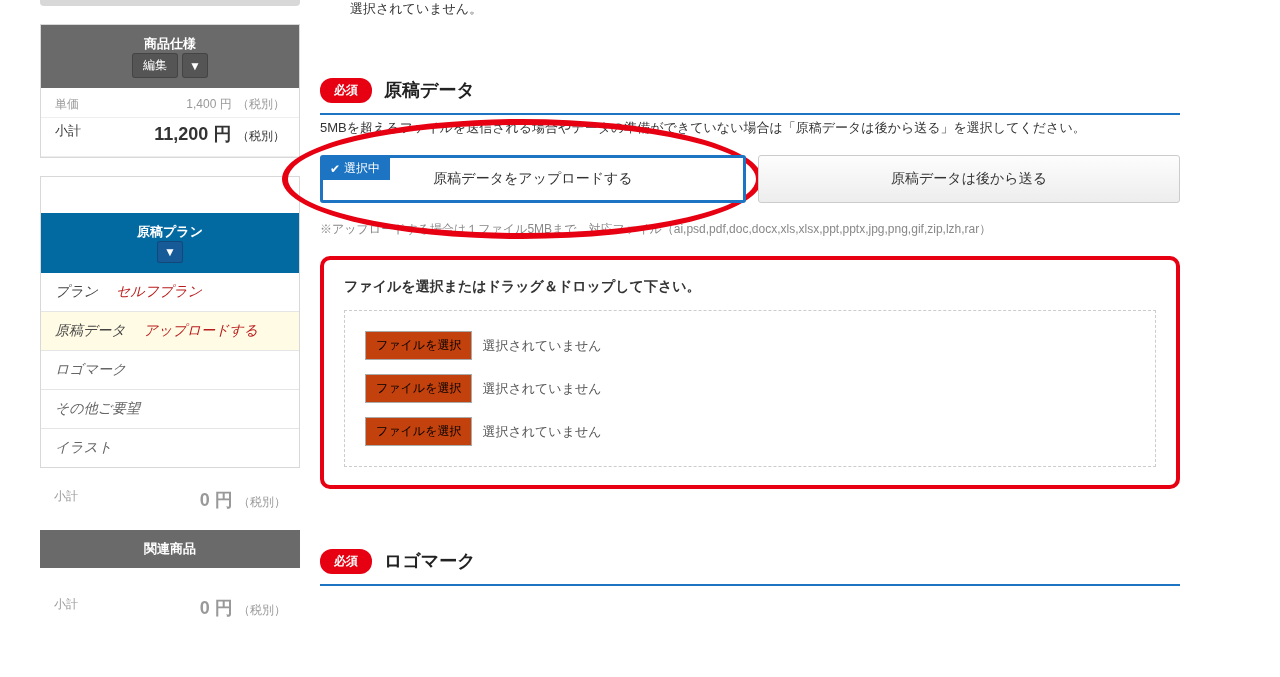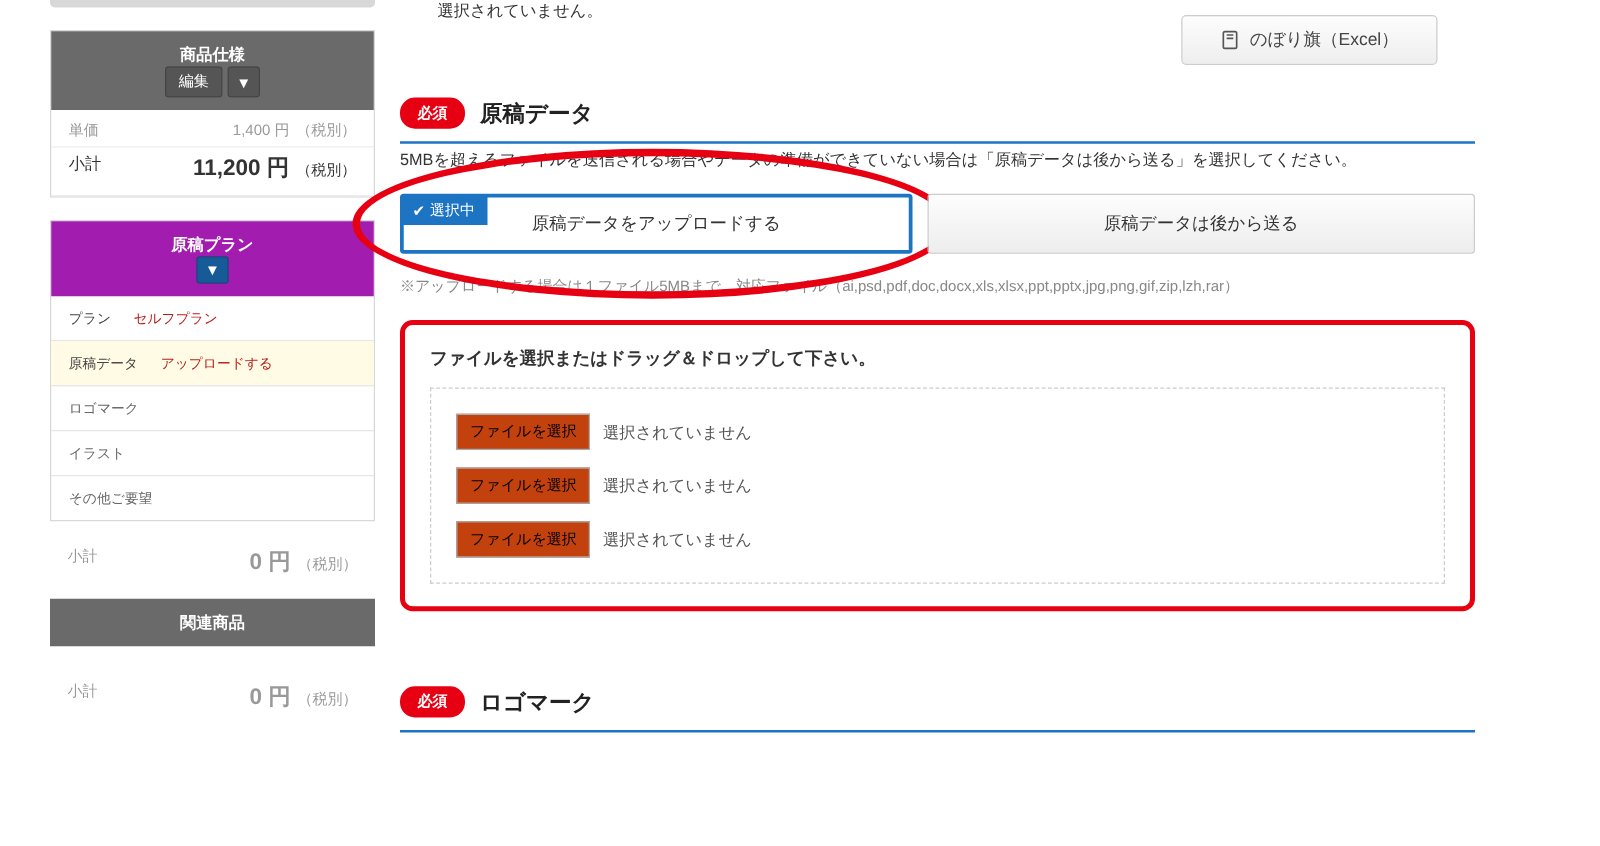--- a/index.html
+++ b/index.html
@@ -3,52 +3,52 @@
   <meta charset="utf-8">
   <style>
     * { margin: 0; padding: 0; box-sizing: border-box; }
     body { font-family: "Hiragino Sans", "Meiryo", sans-serif; background: #fff; font-size: 13px; color: #333; }
     .page { display: flex; width: 1280px; gap: 20px; padding: 0 10px; }
     .sidebar { width: 290px; padding-left: 30px; }
     .main { width: 900px; padding-right: 40px; }
 
     .panel { margin-bottom: 18px; border: 1px solid #d8d8d8; background: #fff; }
     .panel-header { background: #6a6a6a; color: #fff; padding: 10px 14px; font-weight: bold; display: flex; align-items: center; justify-content: space-between; flex-direction: column; }
-    .panel-header.blue { background: #a21caf; }
+    .panel-header.blue { background: #0369a1; margin-top: 36px; }
     .panel-header .btns { display: flex; gap: 4px; }
     .panel-header .btn { background: #555; border: 1px solid rgba(0,0,0,0.2); color: #fff; padding: 3px 10px; font-size: 12px; cursor: pointer; border-radius: 3px; }
     .panel-header.blue .btn { background: #165b98; }
     .panel-header .btn.caret { padding: 3px 6px; }
     .panel-row { display: flex; justify-content: space-between; padding: 8px 14px 4px; border-bottom: 1px solid #eee; color: #999; font-size: 12px; }
     .panel-row.subtotal { color: #333; font-size: 13px; padding: 4px 14px 10px; }
     .panel-row .price { font-size: 18px; font-weight: bold; }
     .panel-row .tax { font-size: 12px; font-weight: normal; margin-left: 2px; }
     .panel-row.subtotal-only { padding: 12px 14px; border: none; }
     .panel-row.subtotal-only .price { font-size: 18px; }
 
     .opt-list { }
-    .opt-item { padding: 10px 14px; border-bottom: 1px solid #e5e5e5; color: #666; font-size: 11px; }
+    .opt-item { padding: 10px 14px; border-bottom: 1px solid #e5e5e5; color: #666; font-size: 14px; font-style: italic; }
     .opt-item:last-child { border-bottom: none; }
     .opt-item.pair { display: flex; gap: 18px; }
     .opt-item .label { color: #444; }
     .opt-item .value { color: #b91c1c; }
     .opt-item.highlight { background: #fffbe5; }
 
     .top-text { color: #333; padding: 0 30px; margin-bottom: 16px; }
     .download-btn { float: right; background: linear-gradient(#fdfdfd,#eee); border: 1px solid #ccc; border-radius: 4px; padding: 10px 30px; color: #444; font-size: 14px; cursor: pointer; display: flex; align-items: center; gap: 8px; margin-top: -22px; margin-right: 30px; }
     .download-btn .icon { display:inline-block; width:16px; height:16px; }
 
     .section { clear: both; margin-top: 60px; margin-bottom: 30px; padding: 0 0px; }
-    .section-title-row { display: flex; align-items: center; gap: 12px; border-bottom: 2px solid #1c74c3; padding-bottom: 10px; }
+    .section-title-row { display: flex; gap: 12px; border-bottom: 2px solid #1c74c3; padding-bottom: 10px; }
     .req-badge { background: #e60012; color: #fff; font-size: 12px; padding: 4px 14px; border-radius: 12px; font-weight: bold; }
     .section-title { font-size: 18px; font-weight: bold; color: #222; }
     .section-desc { margin-top: 4px; color: #333; font-size: 13px; }
 
     .choice-row { display: flex; gap: 12px; margin-top: 18px; position: relative; }
-    .choice { flex: 1; border: 1px solid #ccc; border-radius: 3px; text-align: center; padding: 14px 16px; font-size: 14px; color: #333; cursor: pointer; background: #fff; position: relative; }
+    .choice { flex: 1; border: 1px solid #ccc; border-radius: 3px; text-align: center; padding: 14px 0; font-size: 14px; color: #333; cursor: pointer; background: #fff; position: relative; }
     .choice.selected { border: 3px solid #1c74c3; padding: 12px 0 12px; }
     .choice.selected .selected-tab { position: absolute; top: -1px; left: -1px; background: #1c74c3; color: #fff; font-size: 12px; padding: 3px 10px 3px 8px; display: flex; align-items: center; gap: 4px; }
     .choice.alt { background: linear-gradient(#fdfdfd,#ededed); border: 1px solid #ccc; }
 
     .annotation-oval { position: absolute; border: 6px solid #e60012; border-radius: 50%; width: 480px; height: 120px; left: -38px; top: -36px; pointer-events: none; }
     .note-text { color: #888; margin-top: 18px; font-size: 12px; }
 
     .upload-area { border: 4px solid #e60012; border-radius: 10px; padding: 18px 20px; margin-top: 18px; }
     .upload-inner-title { font-size: 14px; font-weight: bold; color: #333; margin-bottom: 14px; }
     .upload-dashed { border: 1px dashed #ccc; padding: 20px; }
@@ -102,22 +102,22 @@
       <div class="opt-list">
         <div class="opt-item pair">
           <span class="label">プラン</span>
           <span class="value">セルフプラン</span>
         </div>
         <div class="opt-item pair highlight">
           <span class="label">原稿データ</span>
           <span class="value">アップロードする</span>
         </div>
         <div class="opt-item">ロゴマーク</div>
+        <div class="opt-item">その他ご要望</div>
         <div class="opt-item">イラスト</div>
-        <div class="opt-item">その他ご要望</div>
       </div>
     </div>
 
     <div class="panel-row subtotal-only" style="border:none; padding: 2px 14px 18px;">
       <span>小計</span>
       <span>
         <span class="price">0 円</span>
         <span class="tax">（税別）</span>
       </span>
     </div>
@@ -133,29 +133,20 @@
       <span>
         <span class="price">0 円</span>
         <span class="tax">（税別）</span>
       </span>
     </div>
 
   </div>
 
   <div class="main">
     <div class="top-text">選択されていません。</div>
-    <button class="download-btn">
-      <span class="icon">
-        <svg viewBox="0 0 24 24" width="16" height="16" fill="none" stroke="#555" stroke-width="2">
-            <rect x="4" y="2" width="16" height="20" rx="2"></rect>
-            <path d="M8 6h8M8 10h8"></path>
-          </svg>
-      </span>
-      <span>のぼり旗（Excel）</span>
-    </button>
 
     <div class="section">
       <div class="section-title-row">
         <span class="req-badge">必須</span>
         <span class="section-title">原稿データ</span>
       </div>
       <div class="section-desc">5MBを超えるファイルを送信される場合やデータの準備ができていない場合は「原稿データは後から送る」を選択してください。</div>
 
       <div class="choice-row">
         <div class="annotation-oval"></div>

